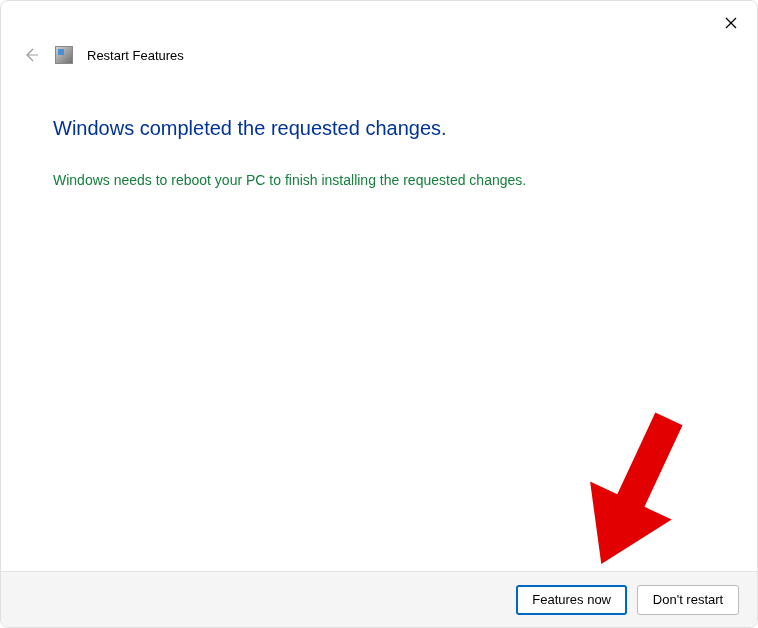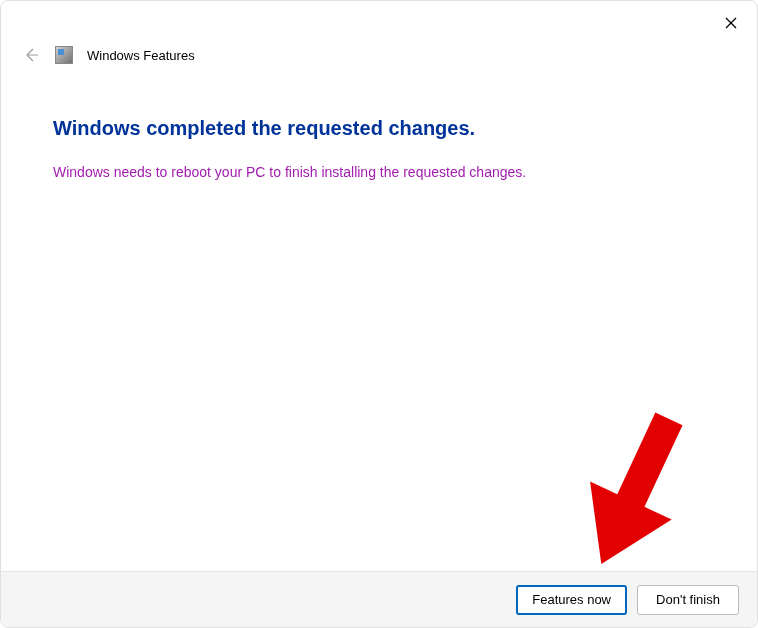--- a/index.html
+++ b/index.html
@@ -69,26 +69,26 @@
     .app-title {
       font-size: 13px;
       color: #000;
     }
     .content {
       padding: 40px 52px 20px 52px;
     }
     .heading {
       font-size: 20px;
       color: #003399;
-      font-weight: 700;
-      margin-bottom: 22px;
+      font-weight: 400;
+      margin-bottom: 30px;
     }
     .body-text {
       font-size: 14px;
-      color: #a21caf;
+      color: #15803d;
       line-height: 1.5;
     }
     .footer {
       position: absolute;
       bottom: 0;
       left: 0;
       right: 0;
       height: 56px;
       background: #f5f5f5;
       border-top: 1px solid #e5e5e5;
@@ -133,30 +133,30 @@
 </div>
 
 <div class="header">
   <div class="back-arrow">
     <svg width="16" height="16" viewBox="0 0 16 16">
       <path d="M10 2 L4 8 L10 14" stroke="#999" stroke-width="1.2" fill="none"></path>
       <line x1="4" y1="8" x2="15" y2="8" stroke="#999" stroke-width="1.2"></line>
     </svg>
   </div>
   <div class="app-icon"></div>
-  <div class="app-title">Windows Features</div>
+  <div class="app-title">Restart Features</div>
 </div>
 
 <div class="content">
   <h1 class="heading">Windows completed the requested changes.</h1>
   <p class="body-text">Windows needs to reboot your PC to finish installing the requested changes.</p>
 </div>
 
 <svg class="annotation-arrow" width="140" height="190" viewBox="0 0 140 190">
   <g transform="rotate(25 70 95)">
     <polygon points="55,10 85,10 85,100 115,100 70,170 25,100 55,100" fill="#e30000"></polygon>
   </g>
 </svg>
 
 <div class="footer">
   <button class="btn primary">Features now</button>
-  <button class="btn">Don't finish</button>
+  <button class="btn">Don't restart</button>
 </div>
 
 </body></html>

